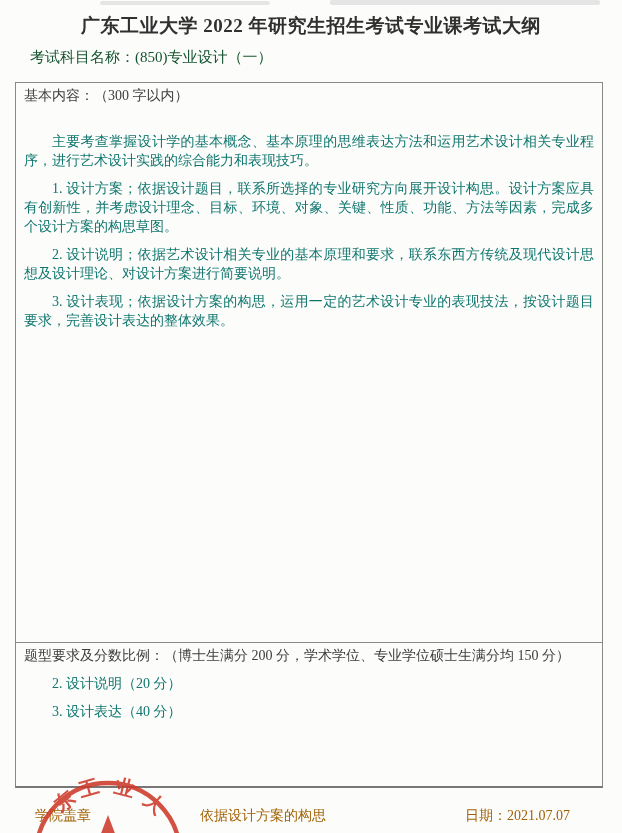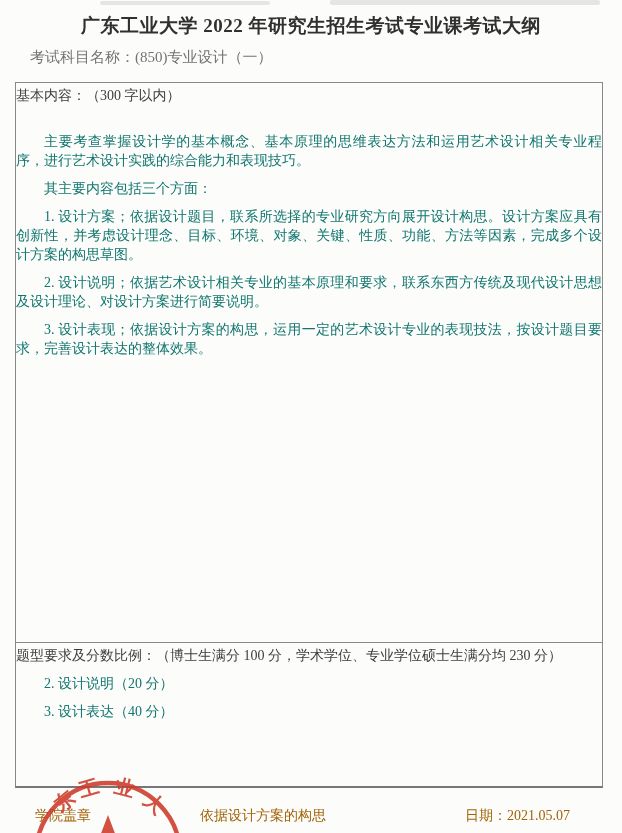--- a/index.html
+++ b/index.html
@@ -33,31 +33,31 @@
     font-weight: bold;
     color: #303030;
     letter-spacing: 0.5px;
     white-space: nowrap;
   }
   .subject-line {
     position: absolute;
     top: 48px;
     left: 30px;
     font-size: 15px;
-    color: #737373;
+    color: #14532d;
     white-space: nowrap;
   }
   .content-box {
     position: absolute;
     left: 15px;
     width: 588px;
     box-sizing: border-box;
     border: 1px solid #898989;
     background: transparent;
-    padding: 4px 0;
+    padding: 4px 8px;
     font-size: 14px;
     line-height: 19px;
   }
   .box-basic {
     top: 82px;
     height: 561px;
   }
   .box-score {
     top: 642px;
     height: 146px;
@@ -114,35 +114,34 @@
   <div class="scan-artifact" style="top:1px; left:100px; width:170px; height:4px;"></div>
   <div class="scan-artifact" style="top:0px; left:330px; width:270px; height:5px;"></div>
 
   <div class="doc-title">广东工业大学 2022 年研究生招生考试专业课考试大纲</div>
 
   <div class="subject-line">考试科目名称：(850)专业设计（一）</div>
 
   <div class="content-box box-basic">
     <div class="box-header">基本内容：（300 字以内）</div>
     <p class="first-para">主要考查掌握设计学的基本概念、基本原理的思维表达方法和运用艺术设计相关专业程序，进行艺术设计实践的综合能力和表现技巧。</p>
-    <p>其主要内容包括三个方面：</p>
     <p>1. 设计方案；依据设计题目，联系所选择的专业研究方向展开设计构思。设计方案应具有创新性，并考虑设计理念、目标、环境、对象、关键、性质、功能、方法等因素，完成多个设计方案的构思草图。</p>
     <p>2. 设计说明；依据艺术设计相关专业的基本原理和要求，联系东西方传统及现代设计思想及设计理论、对设计方案进行简要说明。</p>
     <p>3. 设计表现；依据设计方案的构思，运用一定的艺术设计专业的表现技法，按设计题目要求，完善设计表达的整体效果。</p>
   </div>
 
   <div class="content-box box-score">
-    <div class="box-header">题型要求及分数比例：（博士生满分 100 分，学术学位、专业学位硕士生满分均 230 分）</div>
+    <div class="box-header">题型要求及分数比例：（博士生满分 200 分，学术学位、专业学位硕士生满分均 150 分）</div>
     <p>2. 设计说明（20 分）</p>
     <p>3. 设计表达（40 分）</p>
   </div>
 
   <div class="footer-label footer-stamp">学院盖章</div>
   <div class="footer-label footer-sign">依据设计方案的构思</div>
-  <div class="footer-label footer-date">日期：2021.05.07</div>
+  <div class="footer-label footer-date">日期：2021.07.07</div>
 
   <svg class="seal" viewBox="0 0 210 60">
     <circle cx="102" cy="82" r="72" fill="none" stroke="#cd3a29" stroke-width="4.5"></circle>
     <polygon points="102,42 112,68.3 140,69.6 118.2,87.3 125.5,114.4 102,99 78.5,114.4 85.8,87.3 64,69.6 92,68.3" fill="#cd3a29"></polygon>
     <text x="59.8" y="29.9" transform="rotate(-39 59.8 29.9)" text-anchor="middle" dominant-baseline="middle" fill="#cd3a29">东</text>
     <text x="83.5" y="17.6" transform="rotate(-16 83.5 17.6)" text-anchor="middle" dominant-baseline="middle" fill="#cd3a29">工</text>
     <text x="118.2" y="17" transform="rotate(14 118.2 17)" text-anchor="middle" dominant-baseline="middle" fill="#cd3a29">业</text>
     <text x="146.8" y="32.2" transform="rotate(42 146.8 32.2)" text-anchor="middle" dominant-baseline="middle" fill="#cd3a29">大</text>
   </svg>
 

